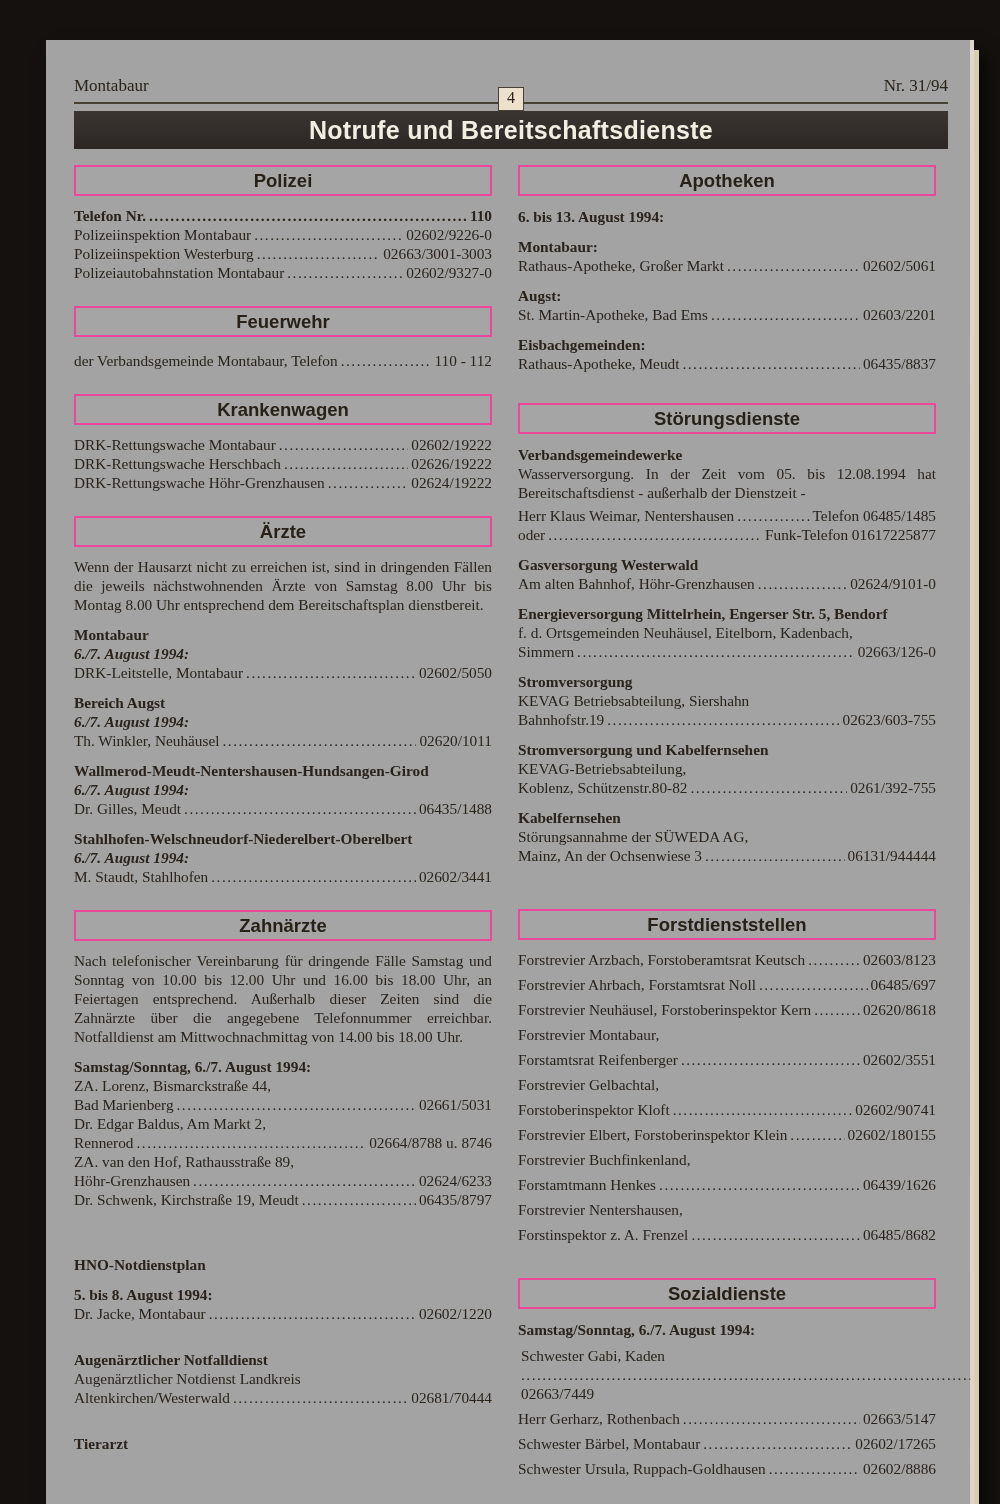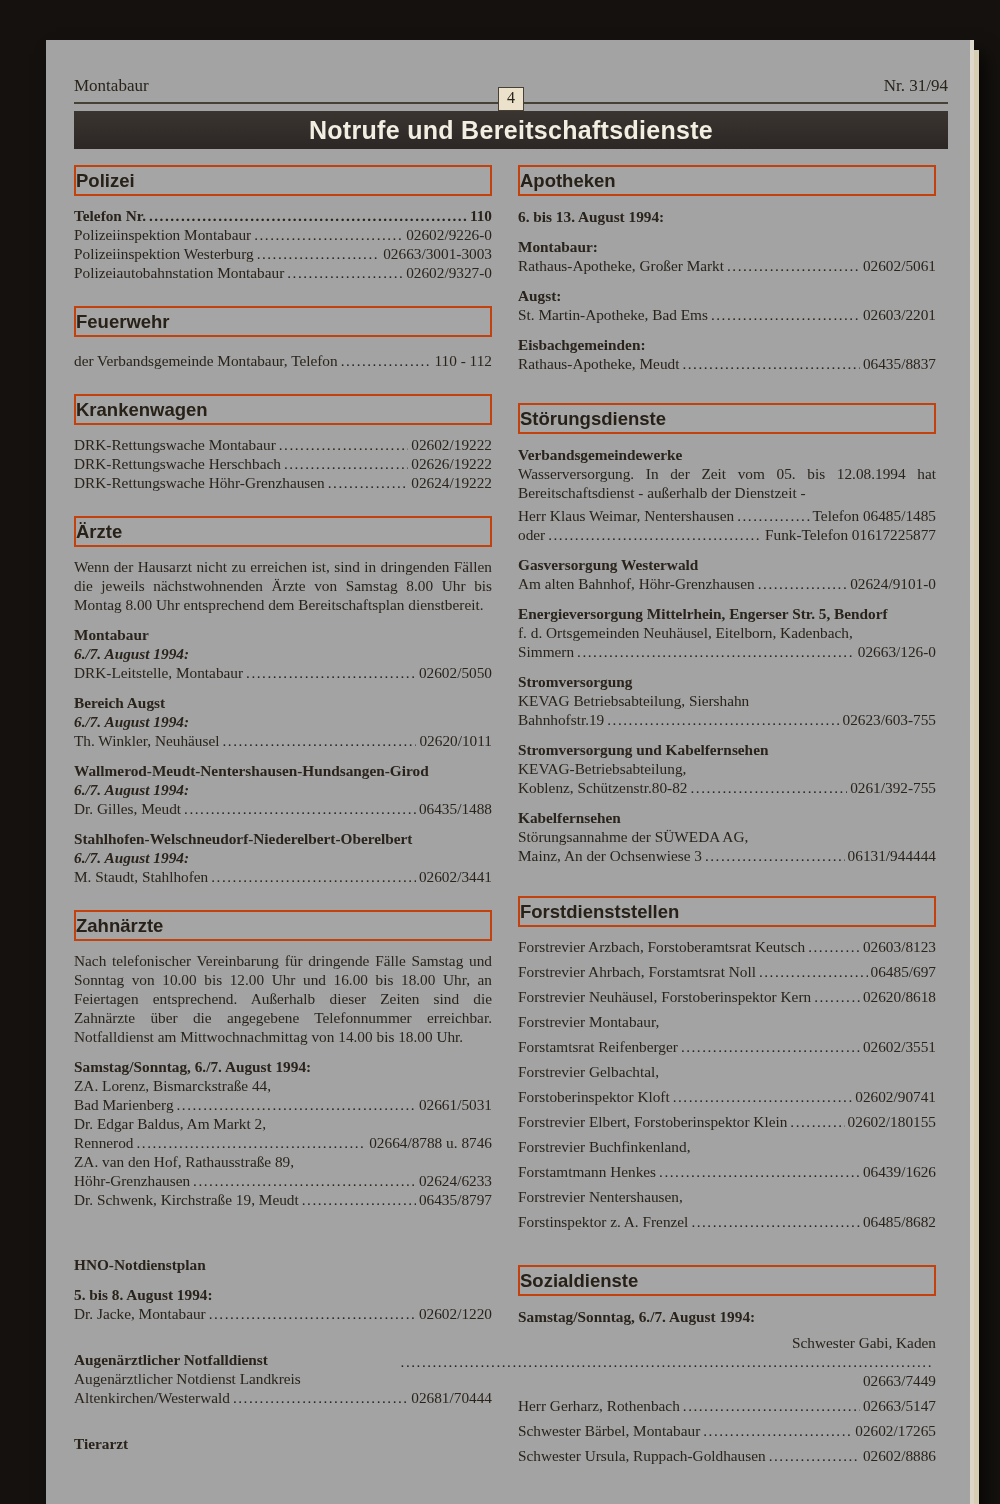--- a/index.html
+++ b/index.html
@@ -59,22 +59,22 @@
   .cols{
     display:grid;
     grid-template-columns:418px 418px;
     column-gap:26px;
     margin-top:16px;
     align-items:start;
   }
   .sec{margin-top:0;}
   .sec:not(:first-child){margin-top:24px;}
   .secbox{
-    border:2px solid #c2410c;
-    text-align:left;
+    border:2px solid #ec4899;
+    text-align:center;
     font-family:"Liberation Sans", sans-serif;
     font-weight:bold;
     font-size:18.5px;
     line-height:27px;
     color:#272118;
     margin-bottom:10px;
     background:rgba(255,255,255,0.03);
   }
   .para{text-align:justify;}
   .bline{font-weight:bold;}
@@ -86,21 +86,21 @@
   .dots{
     flex:1 1 auto;overflow:hidden;white-space:nowrap;
     margin:0 3px;min-width:6px;
   }
   .dots::after{
     content:"....................................................................................................";
     letter-spacing:1.5px;
   }
   .val{white-space:nowrap;}
   
-  .wide .row:not(:first-child),.wide .tline:not(:first-child){margin-top:6px;align-items:flex-end;}
+  .wide .row:not(:first-child),.wide .tline:not(:first-child){margin-top:6px;}
   .wide .bline + .row{margin-top:7px;flex-direction:column;}
 </style>
 </head>
 <body>
 
 <div class="paper">
   <div class="pg-header">
     <span>Montabaur</span>
     <span class="pg-num">4</span>
     <span>Nr. 31/94</span>
@@ -306,21 +306,21 @@
             <span class="val">0261/392-755</span>
           </div>
           <div class="bline">Kabelfernsehen</div>
           <div class="tline">Störungsannahme der SÜWEDA AG,</div>
           <div class="row">
             <span class="lbl">Mainz, An der Ochsenwiese 3</span>
             <span class="dots"></span>
             <span class="val">06131/944444</span>
           </div>
         </div>
-        <div class="sec wide" style="margin-top: 31px;">
+        <div class="sec wide" style="margin-top: 44px;">
           <div class="secbox">Forstdienststellen</div>
           <div class="row">
             <span class="lbl">Forstrevier Arzbach, Forstoberamtsrat Keutsch</span>
             <span class="dots"></span>
             <span class="val">02603/8123</span>
           </div>
           <div class="row">
             <span class="lbl">Forstrevier Ahrbach, Forstamtsrat Noll</span>
             <span class="dots"></span>
             <span class="val">06485/697</span>

